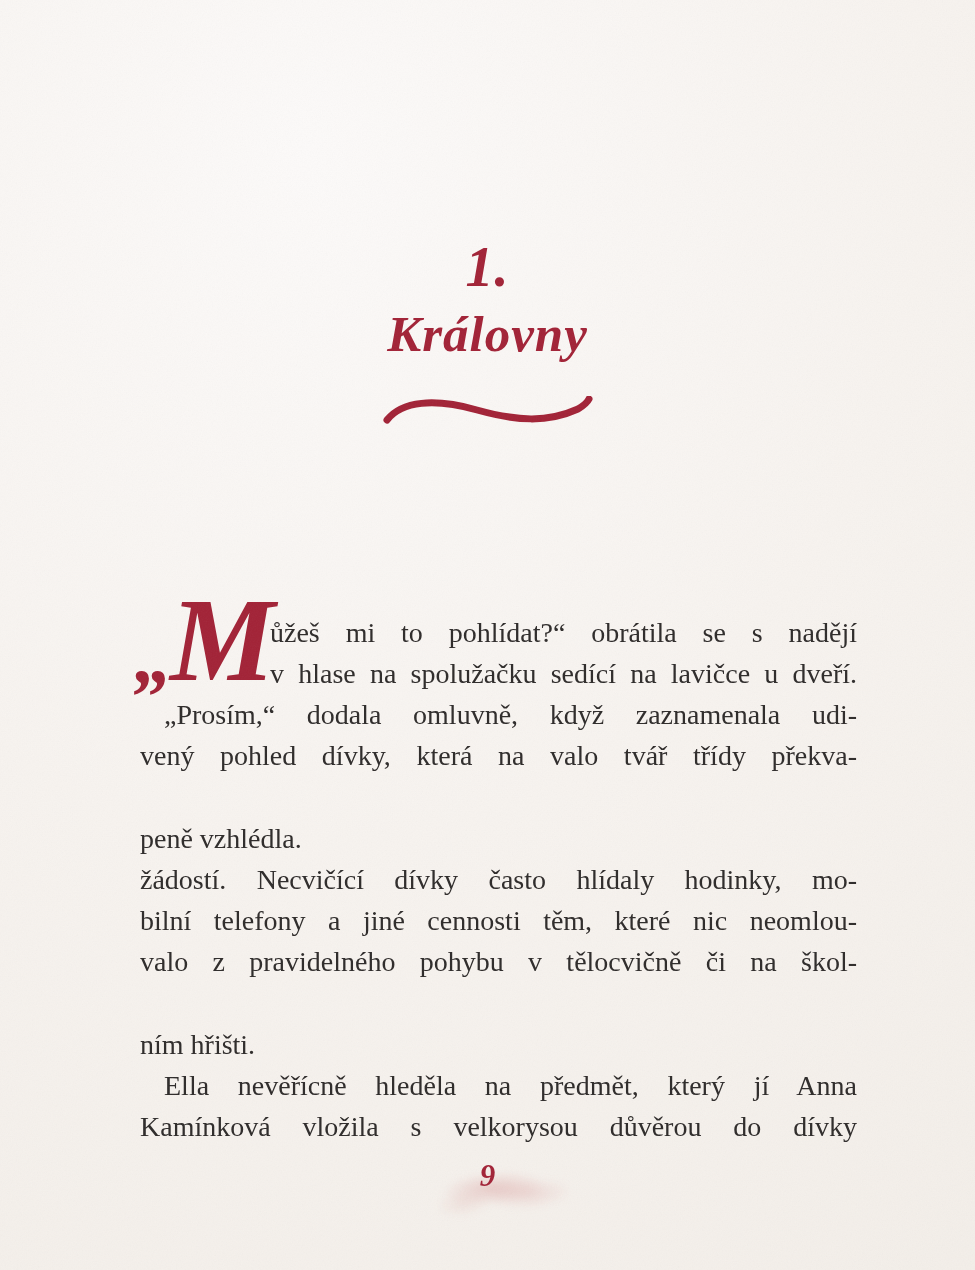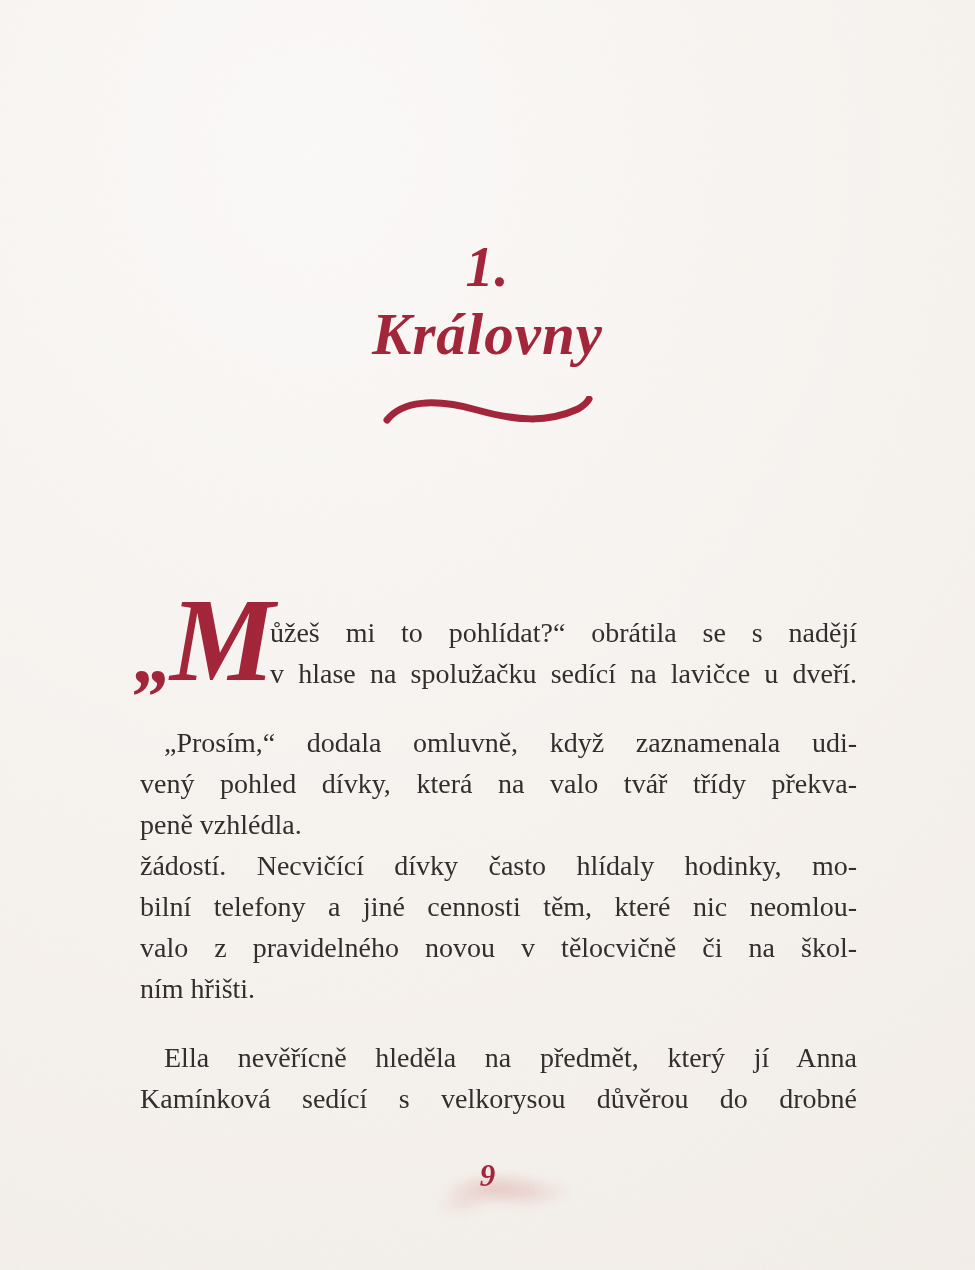--- a/index.html
+++ b/index.html
@@ -10,29 +10,29 @@
           background: radial-gradient(150% 130% at 32% 12%, #fcfaf9 0%, #f7f3ef 42%, #f1ece6 100%);
           color:#33302f; }
 
   .grain { position:absolute; inset:0; width:100%; height:100%;
            opacity:0.05; pointer-events:none; }
 
   
   .heading { position:absolute; top:234px; left:0; width:975px; text-align:center;
              color:#a22236; font-style:italic; font-weight:bold; }
   .chapnum   { font-size:56px; line-height:66px; letter-spacing:1px; }
-  .titleline { font-size:59px; line-height:68px; letter-spacing:1px; }
+  .titleline { font-size:51px; line-height:68px; letter-spacing:1px; }
   .flourish  { margin-top:28px; }
 
   
   .textblock { position:absolute; left:140px; top:612px; width:717px;
                font-size:28px; line-height:41px; color:#2e2b2a; }
   .tline { text-align:justify; text-align-last:justify; height:41px; overflow:visible; }
-  .tline.end { text-align-last:left; }
-  .tline.indent { text-indent:24px;margin-top:28px; }
+  .tline.end { text-align-last:left;margin-top:42px; }
+  .tline.indent { text-indent:24px; }
 
   .p1 { display:flex; }
   .dropcap { position:relative; width:130px; height:82px; flex:0 0 130px;
              color:#a22236; font-weight:bold; font-style:italic; }
   .dq { position:absolute; left:-6px; top:6px; font-size:78px; line-height:1; }
   .dl { position:absolute; left:30px; top:-30px; font-size:118px; line-height:1; }
   .p1lines { flex:1 1 auto; min-width:0; }
 
   
   .smudge { position:absolute; left:438px; top:1164px; width:130px; height:52px;
@@ -75,27 +75,27 @@
 
     <div>
       <div class="tline indent">„Prosím,“ dodala omluvně, když zaznamenala udi-</div>
       <div class="tline">vený pohled dívky, která na valo tvář třídy překva-</div>
       <div class="tline end">peně vzhlédla.</div>
     </div>
 
     <div>
       <div class="tline">žádostí. Necvičící dívky často hlídaly hodinky, mo-</div>
       <div class="tline">bilní telefony a jiné cennosti těm, které nic neomlou-</div>
-      <div class="tline">valo z pravidelného novou v tělocvičně či na škol-</div>
+      <div class="tline">valo z pravidelného pohybu v tělocvičně či na škol-</div>
       <div class="tline end">ním hřišti.</div>
     </div>
 
     <div>
       <div class="tline indent">Ella nevěřícně hleděla na předmět, který jí Anna</div>
-      <div class="tline">Kamínková sedící s velkorysou důvěrou do drobné</div>
+      <div class="tline">Kamínková vložila s velkorysou důvěrou do dívky</div>
     </div>
 
   </div>
 
   <div class="smudge"></div>
   <div class="pageno">9</div>
 
   <svg class="grain">
     <filter id="paperNoise">
       <feTurbulence type="fractalNoise" baseFrequency="0.8" numOctaves="2" stitchTiles="stitch"></feTurbulence>

